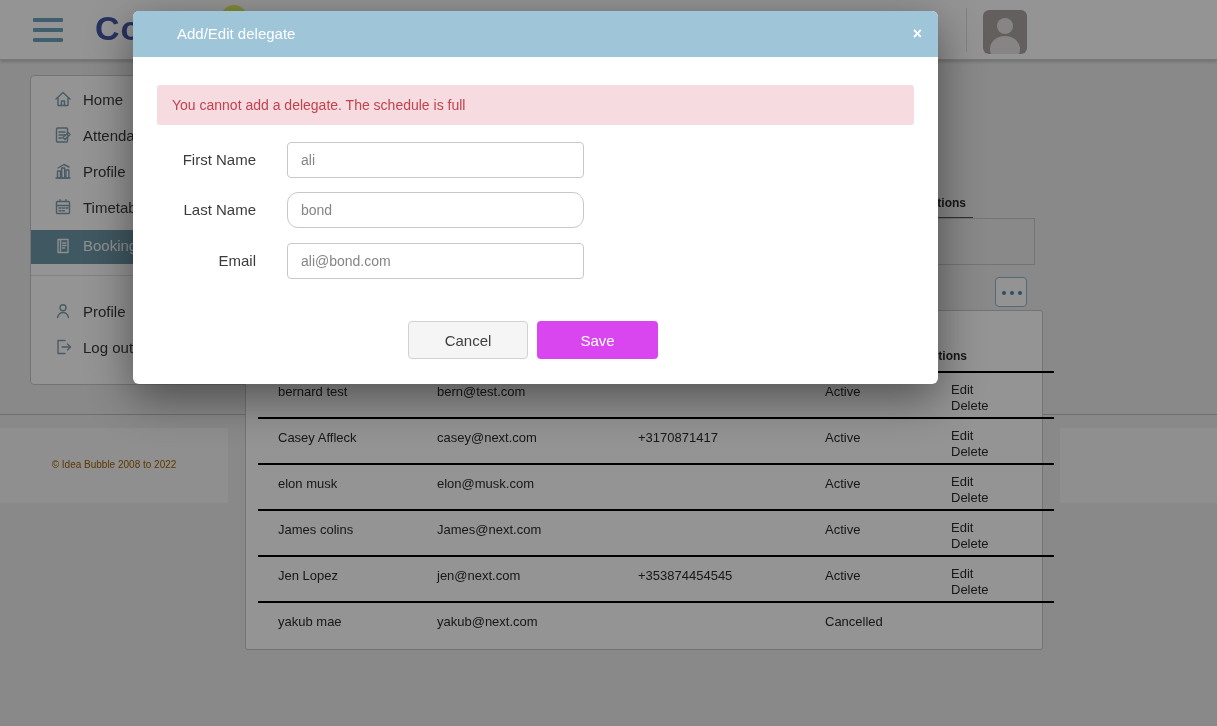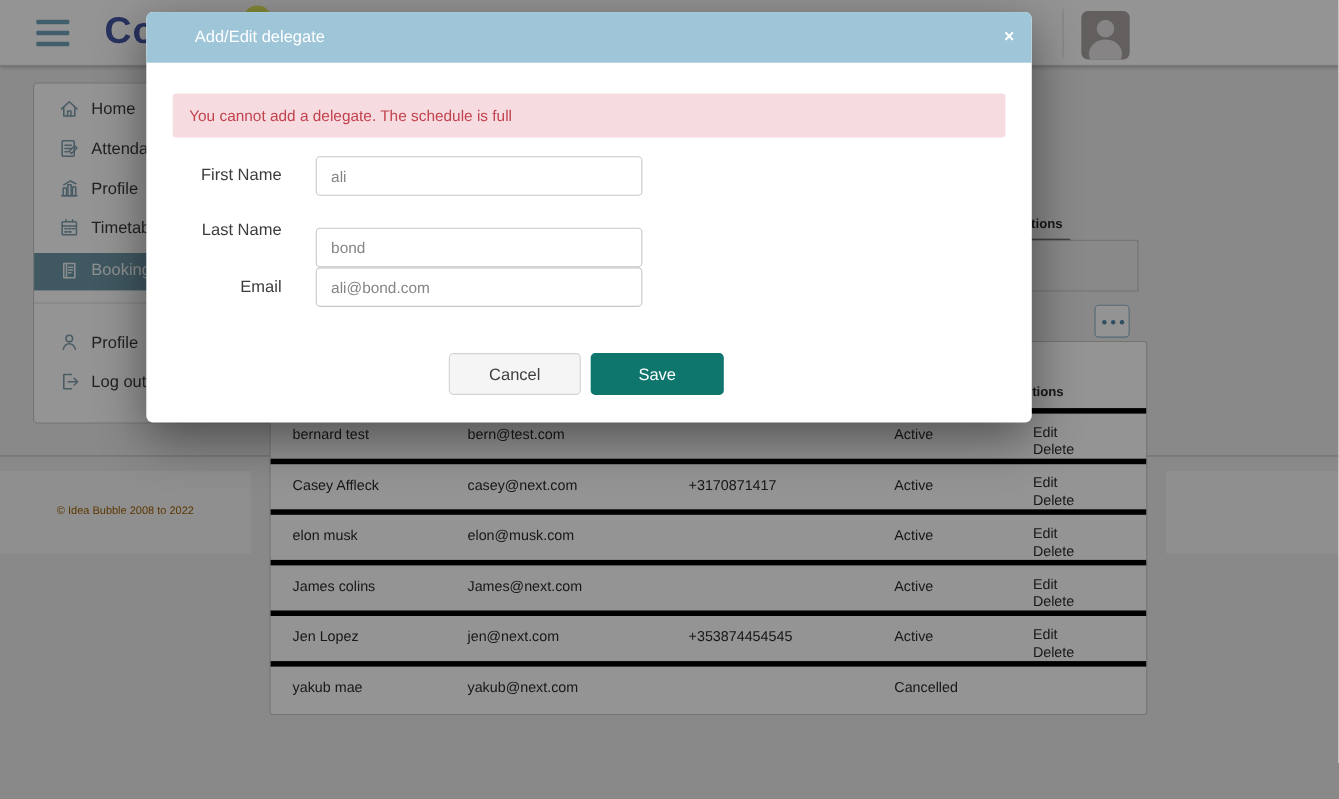--- a/index.html
+++ b/index.html
@@ -41,21 +41,21 @@
   .more-btn { left:995px; top:277px; width:32px; height:30px; background:#fdfdfd;
     border:1px solid #8fb6c9; border-radius:4px; cursor:pointer; z-index:1; }
   .more-btn .dots { position:absolute; left:6px; top:13px; width:20px; height:4px; }
   .more-btn .dot { position:absolute; top:0; width:4px; height:4px; border-radius:50%; background:#4e88a8; }
   .more-btn .d1{left:0;} .more-btn .d2{left:8px;} .more-btn .d3{left:16px;}
 
   
   .panel { left:245px; top:310px; width:798px; height:340px; background:#ffffff;
     border:1px solid #c9c9c9; border-radius:3px; z-index:3; }
   .panel .hdr-actions { position:absolute; left:677px; top:38px; font-size:12px; font-weight:bold; color:#2a2a2a; }
-  .t-row { position:absolute; left:0; width:796px; height:46px; border-top:5px solid #000000; }
+  .t-row { position:absolute; left:12px; width:796px; height:46px; border-top:2px solid #000000; }
   .t-row .c { position:absolute; top:11px; font-size:13px; color:#2b2b2b; }
   .c.name   { left:20px;  width:150px; }
   .c.email  { left:179px; width:195px; }
   .c.phone  { left:380px; width:180px; }
   .c.status { left:567px; width:105px; }
   .act { position:absolute; left:693px; font-size:13px; color:#2b2b2b; cursor:pointer; }
   .act.a1 { top:9px; } .act.a2 { top:25px; }
 
   
   .page-divider { left:0; top:414px; width:1217px; height:1px; background:#bdbdbd; z-index:0; }
@@ -73,26 +73,26 @@
   .modal-title { position:absolute; left:16px; top:0; line-height:46px; font-size:15px; color:#ffffff;margin-left:28px; }
   .modal-close { position:absolute; right:16px; top:0; line-height:46px; font-size:16px;
     font-weight:bold; color:#ffffff; cursor:pointer; }
   .alert { position:absolute; left:24px; top:74px; width:757px; height:40px; background:#f6dce0;
     border-radius:3px; color:#c2424e; font-size:14px; line-height:40px; padding-left:15px; }
   .f-label { position:absolute; left:0; width:123px; text-align:right; font-size:15px; color:#3b3b3b; }
   .f-input { position:absolute; left:154px; width:297px; height:36px; border:1px solid #c8c8c8;
     border-radius:4px; padding:0 13px; font-size:14px; color:#858585;
     font-family:"Liberation Sans", sans-serif; background:#ffffff; outline:none; }
   .lbl-1 { top:140px; } .in-1 { top:131px; }
-  .lbl-2 { top:190px; } .in-2 { top:196px; }
+  .lbl-2 { top:190px; } .in-2 { top:181px;border-radius:11px; }
   .lbl-3 { top:241px; } .in-3 { top:232px; }
   .btn { position:absolute; top:310px; height:38px; border-radius:4px; font-size:15px;
     font-family:"Liberation Sans", sans-serif; cursor:pointer; }
   .btn-cancel { left:275px; width:120px; background:#f5f5f5; border:1px solid #d2d2d2; color:#3f3f3f; }
-  .btn-save { left:404px; width:121px; background:#0f766e; border:none; color:#ffffff; }
+  .btn-save { left:404px; width:121px; background:#d946ef; border:none; color:#ffffff; }
 </style>
 </head>
 <body>
 
 <div id="root">
 
   <div class="abs navbar">
     <div class="abs hamburger">
       <div class="bar b1"></div>
         <div class="bar b2"></div>

